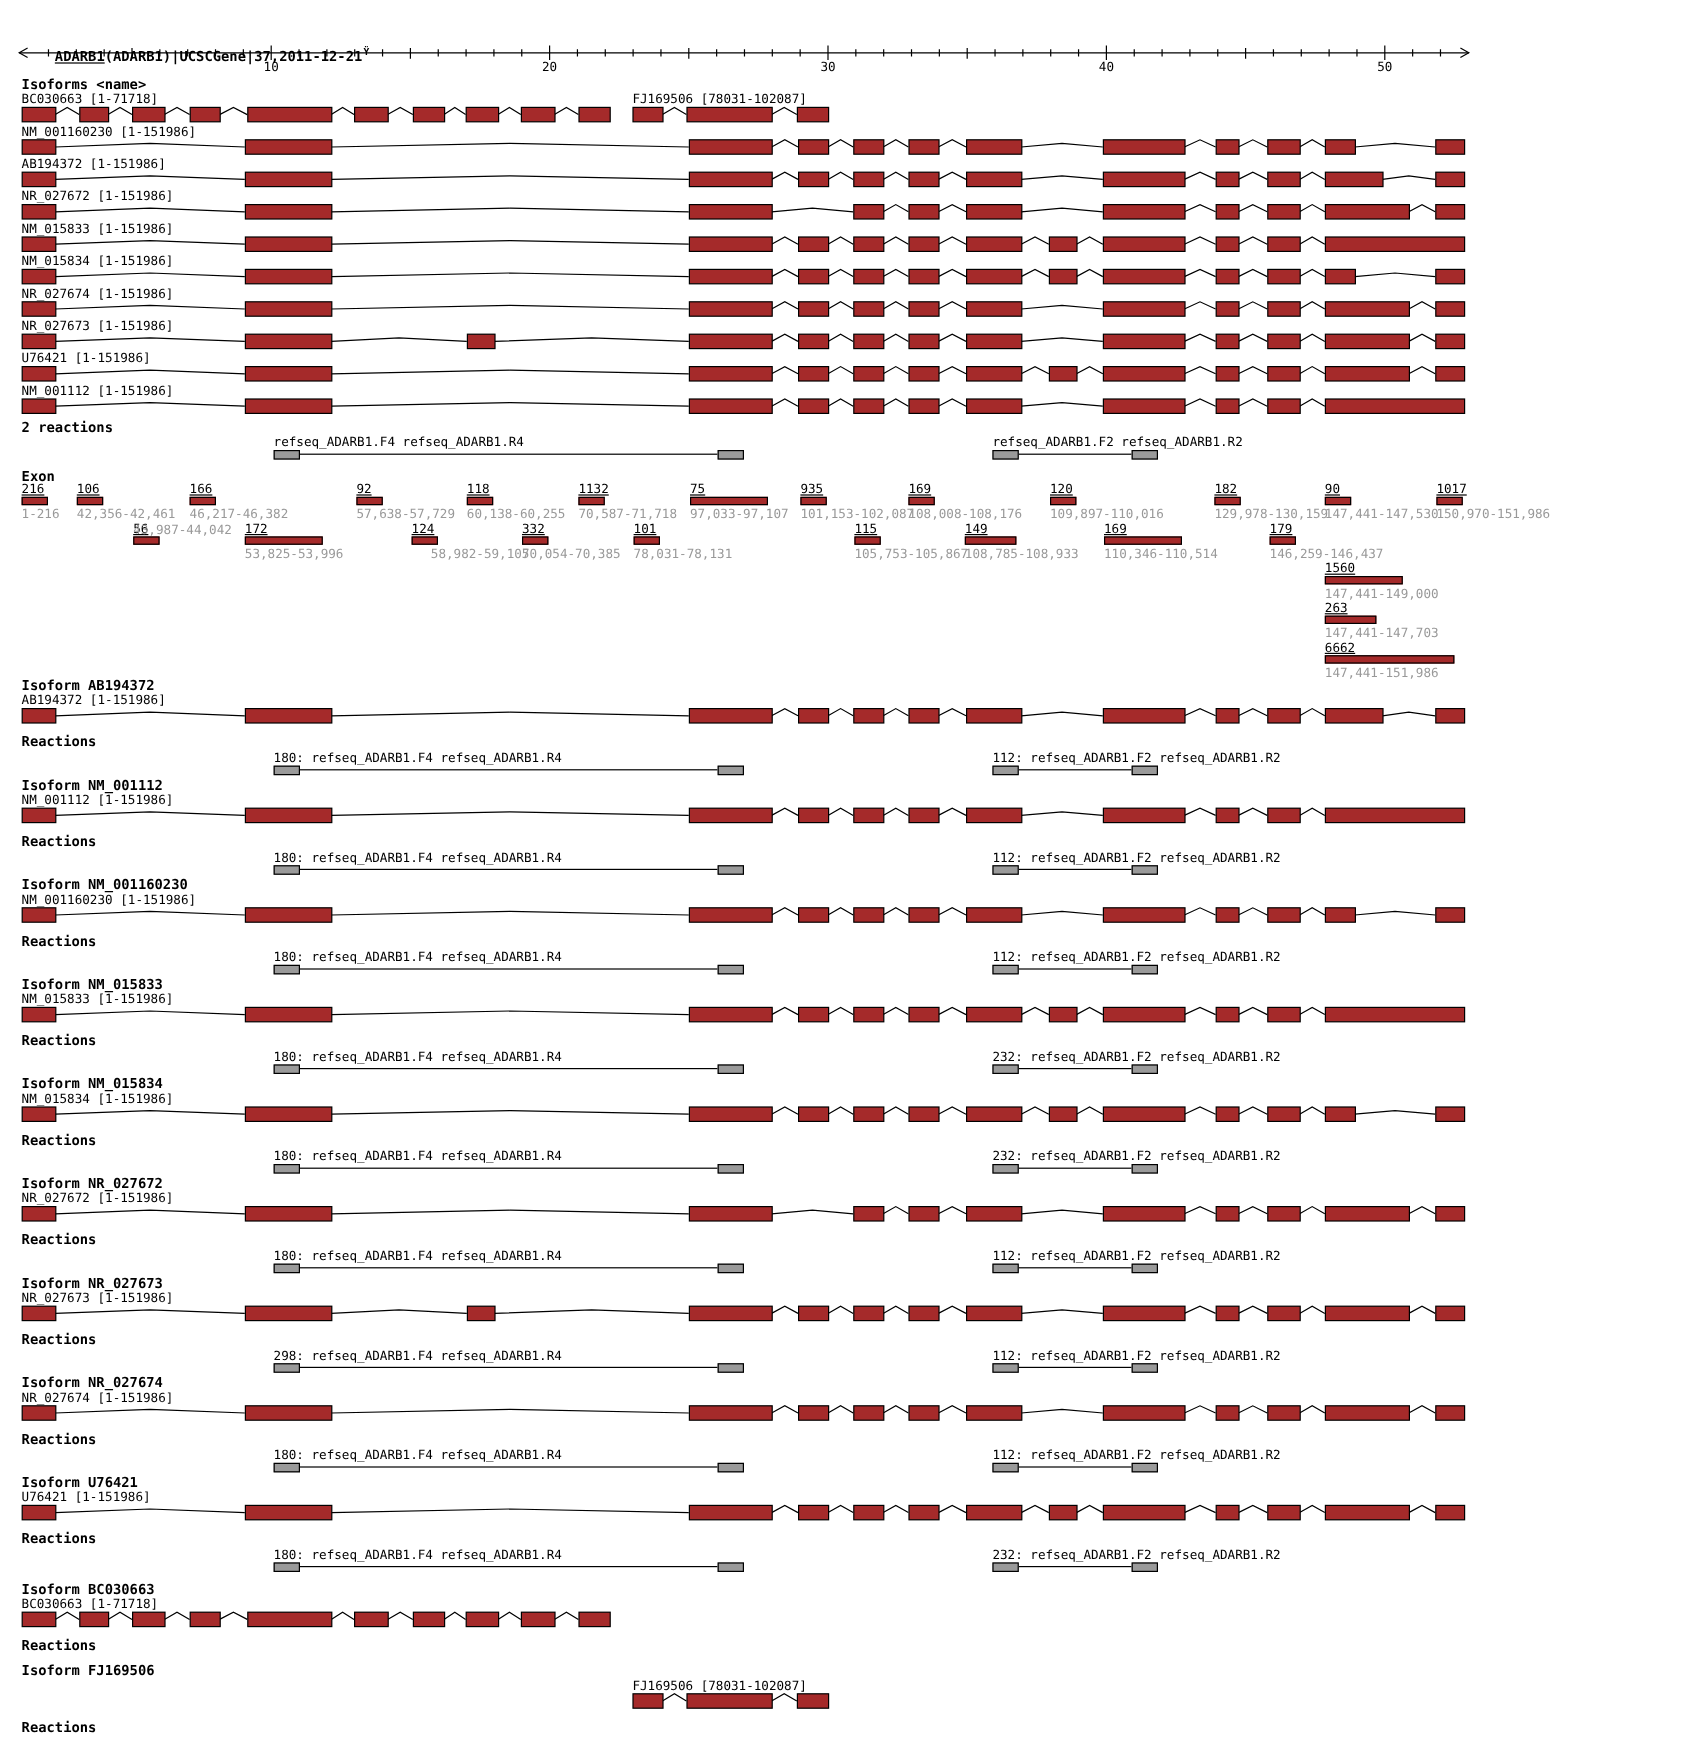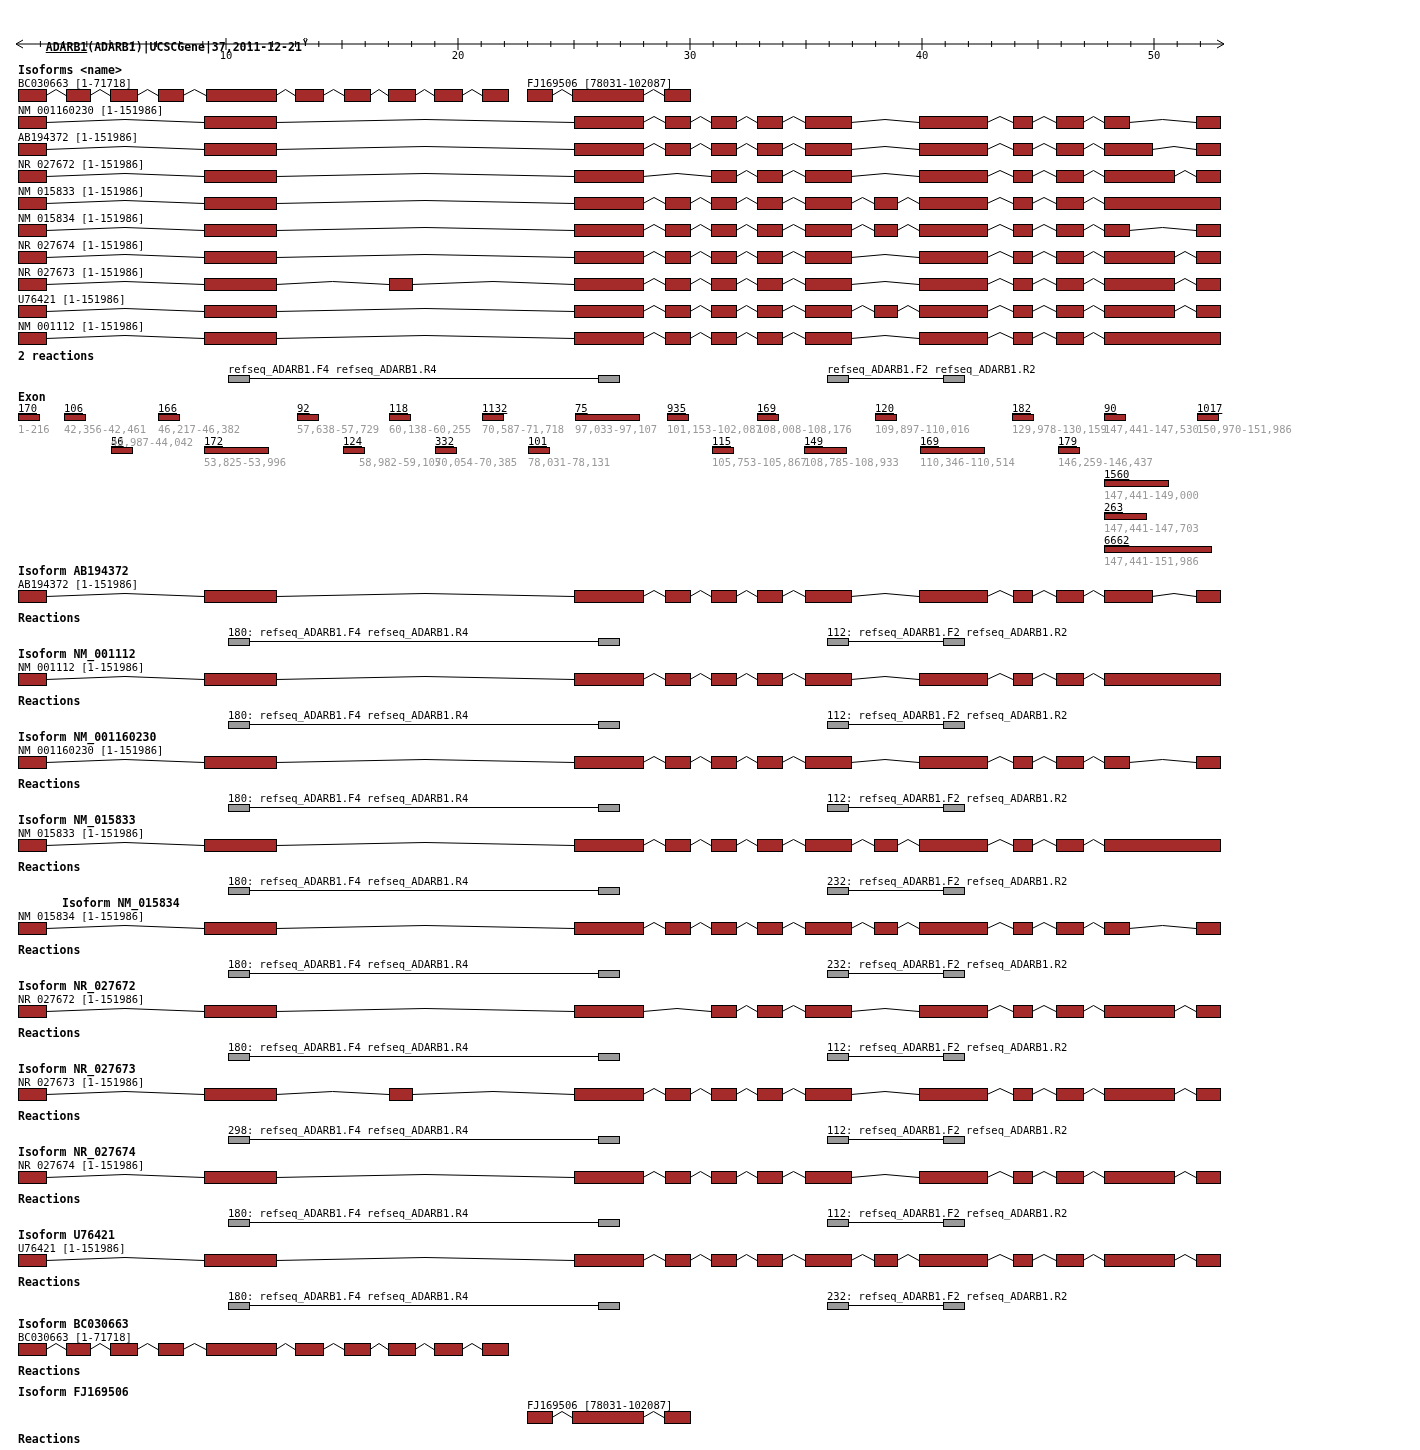--- a/index.html
+++ b/index.html
@@ -348,21 +348,21 @@
       <rect x="1104.5" y="1.5" width="116" height="12" fill="#a52a2a" stroke="#000"></rect>
     </svg>
     <div class="abs" style="left: 228px; top: 363px;">refseq_ADARB1.F4 refseq_ADARB1.R4</div>
     <div class="abs" style="left: 250px; top: 378px; width: 348px; height: 1px; background: rgb(0, 0, 0);"></div>
     <div class="abs bar" style="left: 228px; top: 375px; width: 22px; height: 8px; background: rgb(154, 154, 154);"></div>
     <div class="abs bar" style="left: 598px; top: 375px; width: 22px; height: 8px; background: rgb(154, 154, 154);"></div>
     <div class="abs" style="left: 827px; top: 363px;">refseq_ADARB1.F2 refseq_ADARB1.R2</div>
     <div class="abs" style="left: 849px; top: 378px; width: 94px; height: 1px; background: rgb(0, 0, 0);"></div>
     <div class="abs bar" style="left: 827px; top: 375px; width: 22px; height: 8px; background: rgb(154, 154, 154);"></div>
     <div class="abs bar" style="left: 943px; top: 375px; width: 22px; height: 8px; background: rgb(154, 154, 154);"></div>
-    <div class="abs u" style="left: 18px; top: 402px;">170</div>
+    <div class="abs u" style="left: 18px; top: 402px;">216</div>
     <div class="abs bar" style="left: 18px; top: 414px; width: 22px; height: 7px; background: rgb(165, 42, 42);"></div>
     <div class="abs" style="left: 18px; top: 423px; color: rgb(153, 153, 153);">1-216</div>
     <div class="abs u" style="left: 64px; top: 402px;">106</div>
     <div class="abs bar" style="left: 64px; top: 414px; width: 22px; height: 7px; background: rgb(165, 42, 42);"></div>
     <div class="abs" style="left: 64px; top: 423px; color: rgb(153, 153, 153);">42,356-42,461</div>
     <div class="abs u" style="left: 158px; top: 402px;">166</div>
     <div class="abs bar" style="left: 158px; top: 414px; width: 22px; height: 7px; background: rgb(165, 42, 42);"></div>
     <div class="abs" style="left: 158px; top: 423px; color: rgb(153, 153, 153);">46,217-46,382</div>
     <div class="abs u" style="left: 297px; top: 402px;">92</div>
     <div class="abs bar" style="left: 297px; top: 414px; width: 22px; height: 7px; background: rgb(165, 42, 42);"></div>
@@ -565,21 +565,21 @@
     </svg>
     <div class="abs b" style="left: 18px; top: 861px;">Reactions</div>
     <div class="abs" style="left: 228px; top: 875px;">180: refseq_ADARB1.F4 refseq_ADARB1.R4</div>
     <div class="abs" style="left: 250px; top: 890px; width: 348px; height: 1px; background: rgb(0, 0, 0);"></div>
     <div class="abs bar" style="left: 228px; top: 887px; width: 22px; height: 8px; background: rgb(154, 154, 154);"></div>
     <div class="abs bar" style="left: 598px; top: 887px; width: 22px; height: 8px; background: rgb(154, 154, 154);"></div>
     <div class="abs" style="left: 827px; top: 875px;">232: refseq_ADARB1.F2 refseq_ADARB1.R2</div>
     <div class="abs" style="left: 849px; top: 890px; width: 94px; height: 1px; background: rgb(0, 0, 0);"></div>
     <div class="abs bar" style="left: 827px; top: 887px; width: 22px; height: 8px; background: rgb(154, 154, 154);"></div>
     <div class="abs bar" style="left: 943px; top: 887px; width: 22px; height: 8px; background: rgb(154, 154, 154);"></div>
-    <div class="abs b" style="left: 18px; top: 897px; margin-left: 44px;">Isoform NM_015834</div>
+    <div class="abs b" style="left: 18px; top: 897px;">Isoform NM_015834</div>
     <div class="abs" style="left: 18px; top: 910px;">NM_015834 [1-151986]</div>
     <svg width="1420" height="16" style="position: absolute; left: 0px; top: 921px;">
       <polyline points="46,7.5 125,4.5 204,7.5" fill="none" stroke="#000000"></polyline>
       <polyline points="276,7.5 425,4.5 574,7.5" fill="none" stroke="#000000"></polyline>
       <polyline points="643,7.5 654,1.5 665,7.5" fill="none" stroke="#000000"></polyline>
       <polyline points="690,7.5 700.5,1.5 711,7.5" fill="none" stroke="#000000"></polyline>
       <polyline points="736,7.5 746.5,1.5 757,7.5" fill="none" stroke="#000000"></polyline>
       <polyline points="782,7.5 793.5,1.5 805,7.5" fill="none" stroke="#000000"></polyline>
       <polyline points="851,7.5 862.5,1.5 874,7.5" fill="none" stroke="#000000"></polyline>
       <polyline points="897,7.5 908,1.5 919,7.5" fill="none" stroke="#000000"></polyline>

